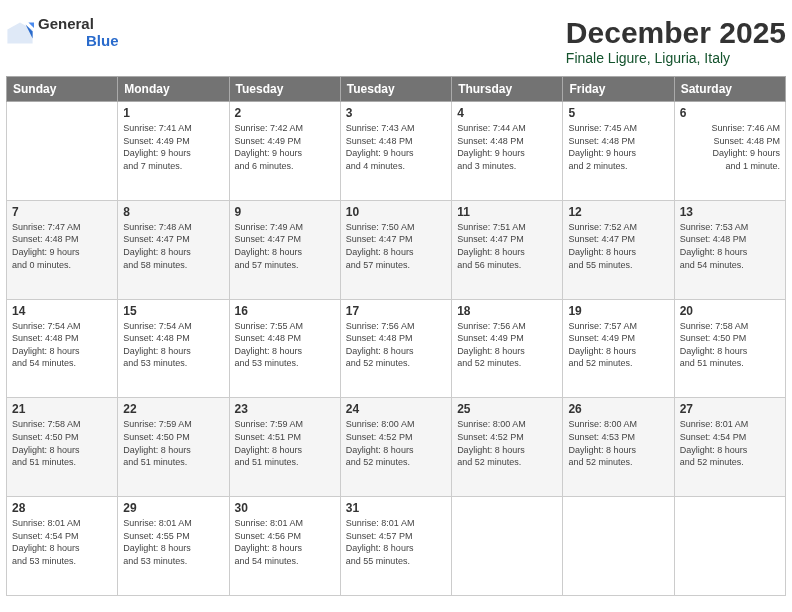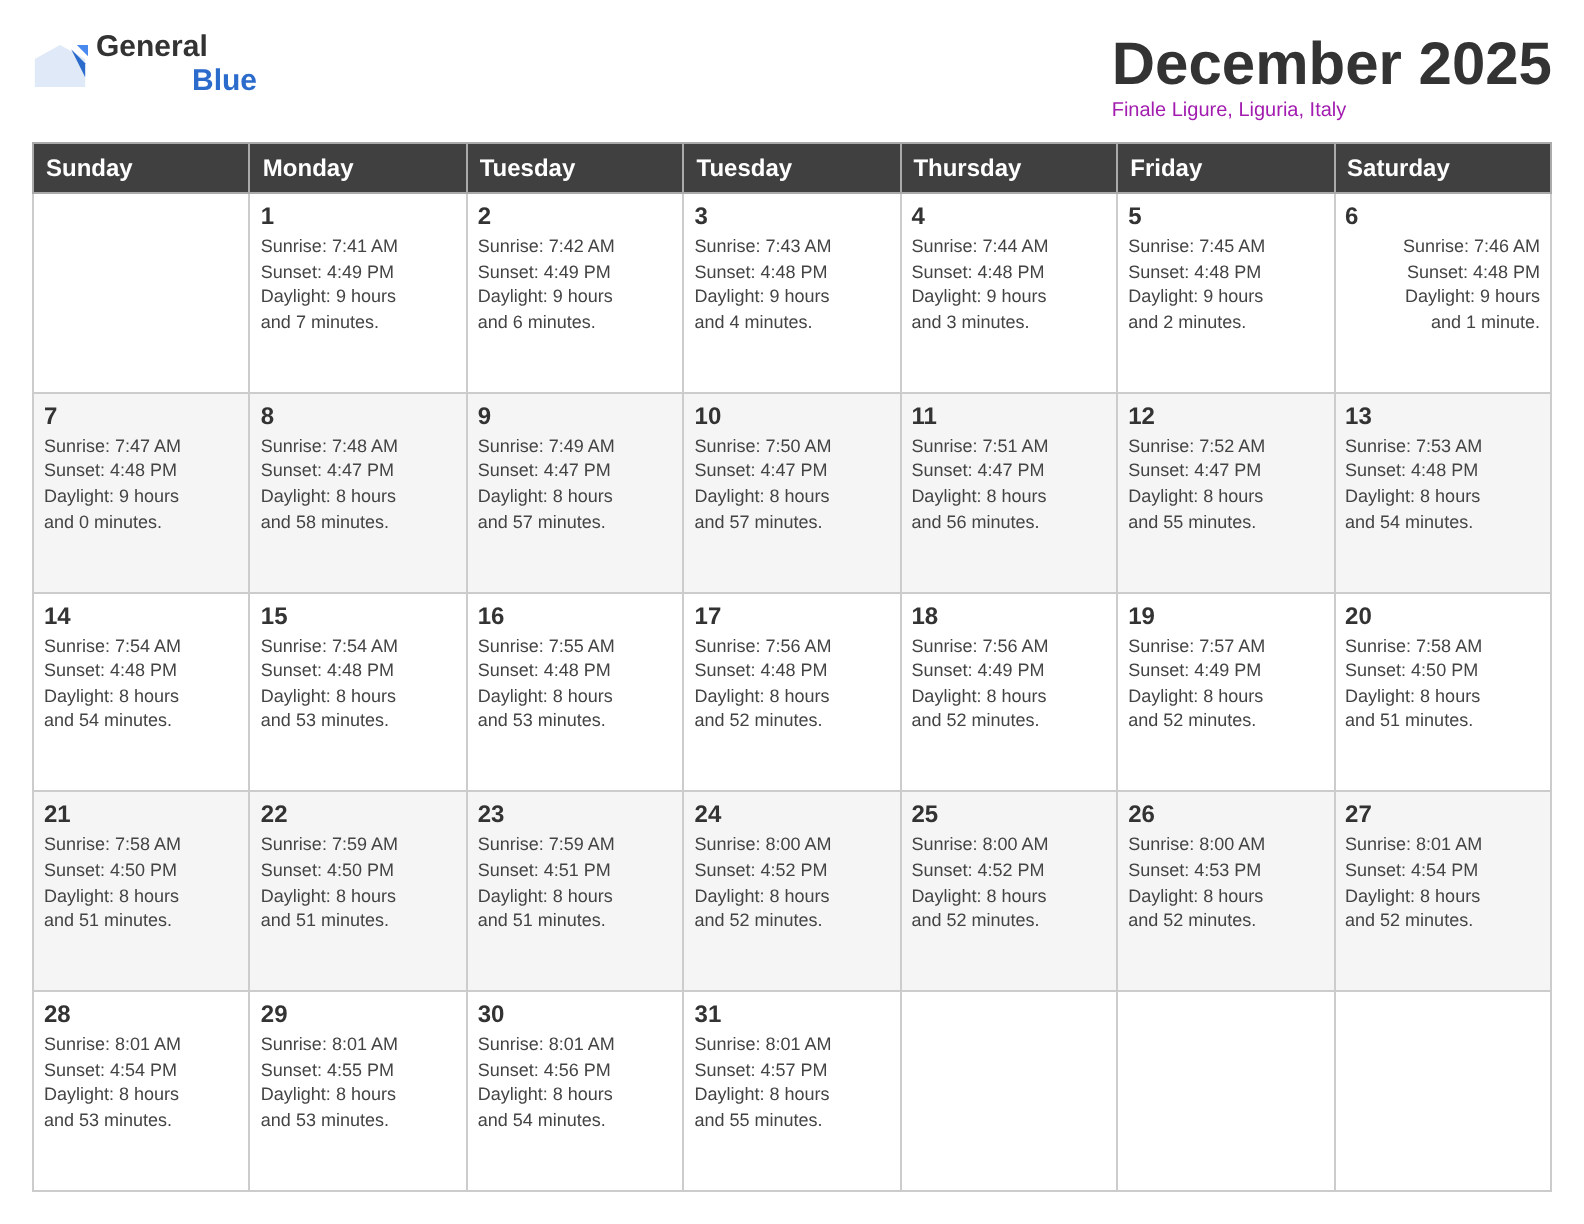--- a/index.html
+++ b/index.html
@@ -6,21 +6,21 @@
     body {
       width: 792px;
       height: 612px;
       font-family: Arial, sans-serif;
       background: #fff;
       overflow: hidden;
     }
     .page {
       width: 792px;
       height: 612px;
-      padding: 16px 16px;
+      padding: 16px 6px;
       display: flex;
       flex-direction: column;
     }
     .header {
       display: flex;
       justify-content: space-between;
       align-items: flex-start;
       margin-bottom: 10px;
     }
     .logo {
@@ -50,30 +50,30 @@
     }
     .title-section {
       text-align: left;
     }
     .main-title {
       font-size: 30px;
       font-weight: bold;
       color: #333;
     }
     .subtitle {
-      font-size: 10px;
-      color: #a21caf;
+      font-size: 14px;
+      color: #14532d;
     }
     .calendar {
       width: 100%;
       border-collapse: collapse;
       flex: 1;
     }
     .calendar thead th {
-      background-color: #404040;
+      background-color: #737373;
       color: white;
       text-align: left;
       padding: 5px 6px;
       font-size: 12px;
       font-weight: bold;
       border: 1px solid #aaa;
     }
     .calendar tbody td {
       border: 1px solid #ccc;
       vertical-align: top;

